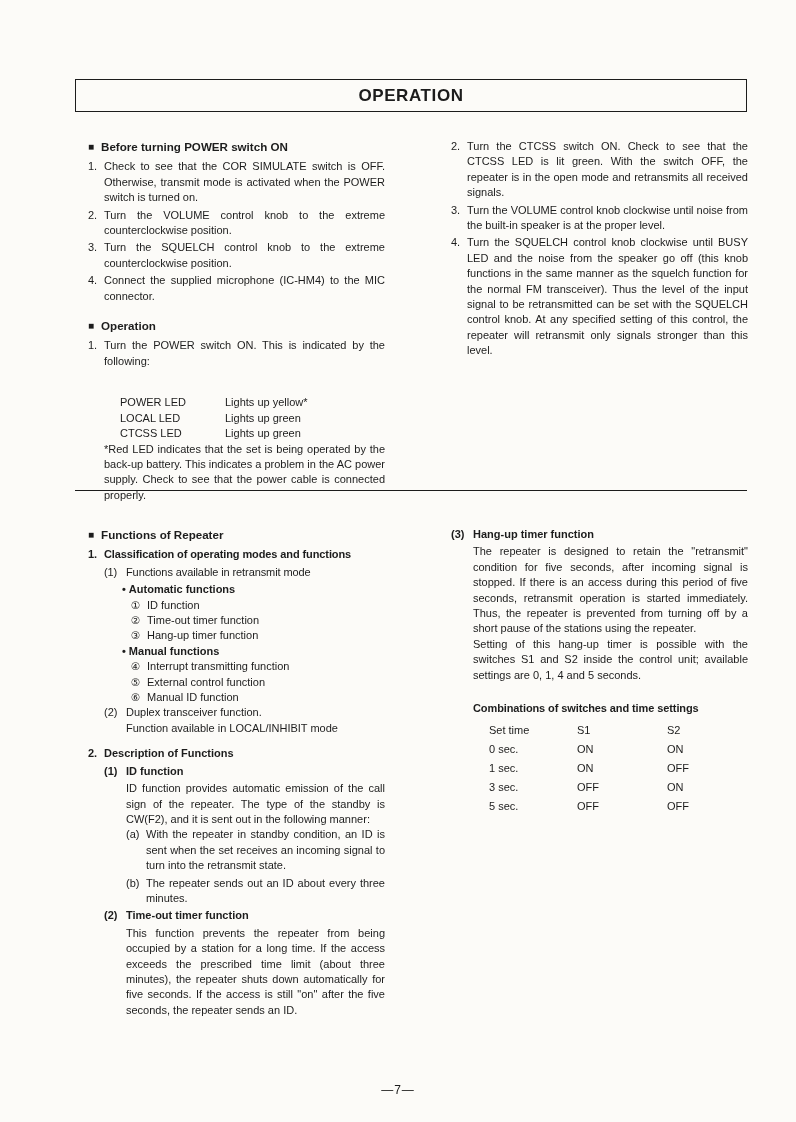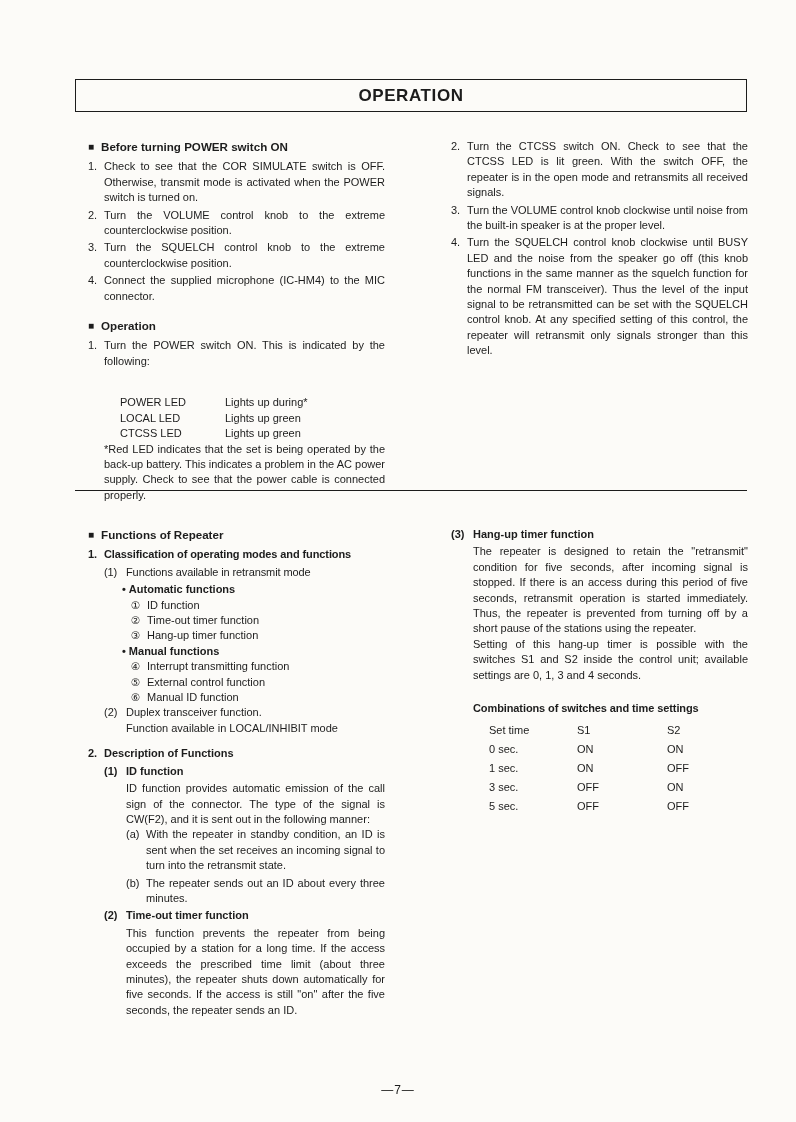--- a/index.html
+++ b/index.html
@@ -120,21 +120,21 @@
       </div>
 
       <div class="nitem">
         <span class="n">1.</span>
         <span class="t">Turn the POWER switch ON. This is indicated by the following:</span>
       </div>
 
       <div class="led-table">
         <div class="led-row">
           <span class="ln">POWER LED</span>
-          <span class="ls">Lights up during*</span>
+          <span class="ls">Lights up yellow*</span>
         </div>
         <div class="led-row">
           <span class="ln">LOCAL LED</span>
           <span class="ls">Lights up green</span>
         </div>
         <div class="led-row">
           <span class="ln">CTCSS LED</span>
           <span class="ls">Lights up green</span>
         </div>
       </div>
@@ -226,21 +226,21 @@
       <div class="nitem bold mt10">
         <span class="n">2.</span>
         <span class="t">Description of Functions</span>
       </div>
 
       <div class="ind16">
         <div class="nitem bold">
           <span class="n w22">(1)</span>
           <span class="t">ID function</span>
         </div>
-        <div class="body-par">ID function provides automatic emission of the call sign of the connector. The type of the signal is CW(F2), and it is sent out in the following manner:</div>
+        <div class="body-par">ID function provides automatic emission of the call sign of the repeater. The type of the standby is CW(F2), and it is sent out in the following manner:</div>
         <div class="ind22">
           <div class="nitem">
             <span class="n w20">(a)</span>
             <span class="t">With the repeater in standby condition, an ID is sent when the set receives an incoming signal to turn into the retransmit state.</span>
           </div>
           <div class="nitem">
             <span class="n w20">(b)</span>
             <span class="t">The repeater sends out an ID about every three minutes.</span>
           </div>
         </div>
@@ -252,21 +252,21 @@
         <div class="body-par">This function prevents the repeater from being occupied by a station for a long time. If the access exceeds the prescribed time limit (about three minutes), the repeater shuts down automatically for five seconds. If the access is still "on" after the five seconds, the repeater sends an ID.</div>
       </div>
     </div>
 
     <div class="col">
       <div class="nitem bold">
         <span class="n w22">(3)</span>
         <span class="t">Hang-up timer function</span>
       </div>
       <div class="body-par">The repeater is designed to retain the "retransmit" condition for five seconds, after incoming signal is stopped. If there is an access during this period of five seconds, retransmit operation is started immediately. Thus, the repeater is prevented from turning off by a short pause of the stations using the repeater.</div>
-      <div class="body-par">Setting of this hang-up timer is possible with the switches S1 and S2 inside the control unit; available settings are 0, 1, 3 and 4 seconds.</div>
+      <div class="body-par">Setting of this hang-up timer is possible with the switches S1 and S2 inside the control unit; available settings are 0, 1, 4 and 5 seconds.</div>
 
       <div class="table-title">Combinations of switches and time settings</div>
       <div class="sw-table">
         <div class="sw-row">
           <span class="sw-c1">Set time</span>
           <span class="sw-c2">S1</span>
           <span class="sw-c3">S2</span>
         </div>
         <div class="sw-row">
           <span class="sw-c1">0 sec.</span>

